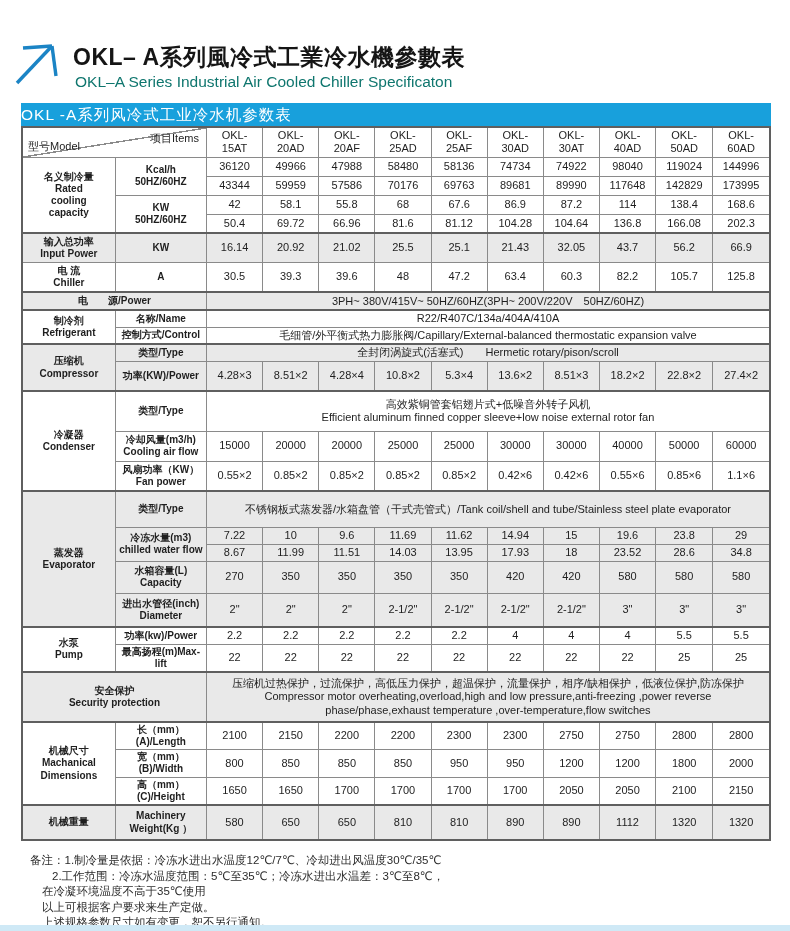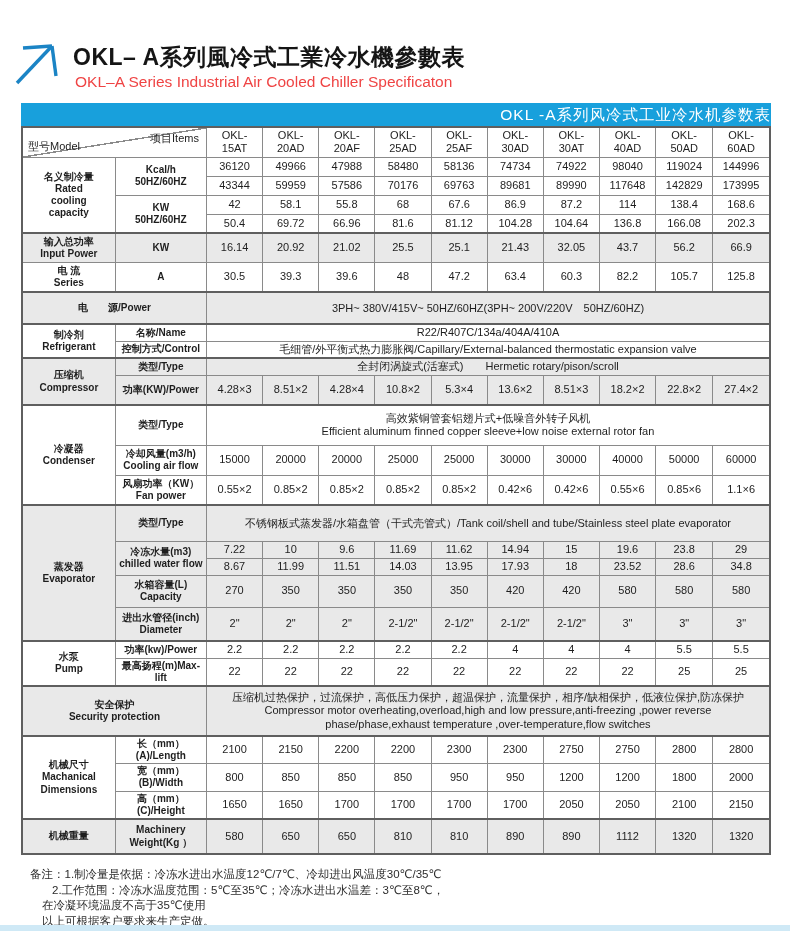--- a/index.html
+++ b/index.html
@@ -10,26 +10,26 @@
   html,body{margin:0;padding:0;}
   body{
     width:790px;height:931px;position:relative;overflow:hidden;background:#fff;
     font-family:"Liberation Sans","DejaVu Sans",sans-serif;color:var(--ink);
   }
   .page{width:790px;height:931px;position:relative;}
   
   .hdr{display:flex;align-items:flex-end;gap:9px;padding:36px 0 0 14px;}
   .logo{width:50px;height:52px;flex:0 0 auto;margin-top:2px;}
   .titles h1{margin:0;font-size:23px;font-weight:bold;letter-spacing:.5px;color:#151515;line-height:1.15;}
-  .titles h2{margin:3px 0 0 2px;font-size:15.5px;font-weight:normal;color:#ef4444;line-height:1.1;}
+  .titles h2{margin:3px 0 0 2px;font-size:15.5px;font-weight:normal;color:#0f766e;line-height:1.1;}
   
   .tblwrap{width:750px;margin:13px 0 0 21px;}
   .bluebar{
     height:23px;line-height:23px;background:var(--accent);color:#fff;
-    text-align:right;font-size:15.5px;font-weight:500;letter-spacing:1px;
+    text-align:left;font-size:15.5px;font-weight:500;letter-spacing:1px;
   }
   table{border-collapse:collapse;table-layout:fixed;width:750px;border:2px solid var(--bdh);}
   td{
     border:1px solid var(--bd);text-align:center;vertical-align:middle;
     font-size:11px;line-height:1.22;padding:1px 1px;white-space:pre-line;color:#1e1e1e;
   }
   tr.shade td{background:var(--shade);}
   tr.sec td{border-top:2px solid var(--bdh);}
   td.label,td.item{font-size:10px;font-weight:bold;}
   td.span{font-size:11px;}
@@ -176,34 +176,34 @@
             <td class="val">25.5</td>
             <td class="val">25.1</td>
             <td class="val">21.43</td>
             <td class="val">32.05</td>
             <td class="val">43.7</td>
             <td class="val">56.2</td>
             <td class="val">66.9</td>
           </tr>
           <tr style="height: 30px;">
             <td class="label">电 流
-Series</td>
+Chiller</td>
             <td class="item">A</td>
             <td class="val">30.5</td>
             <td class="val">39.3</td>
             <td class="val">39.6</td>
             <td class="val">48</td>
             <td class="val">47.2</td>
             <td class="val">63.4</td>
             <td class="val">60.3</td>
             <td class="val">82.2</td>
             <td class="val">105.7</td>
             <td class="val">125.8</td>
           </tr>
-          <tr class="shade sec" style="height: 32px; padding-left: 17px;">
+          <tr class="shade sec" style="height: 18px; padding-left: 17px;">
             <td colspan="2" class="label">电　　源/Power</td>
             <td colspan="10" class="span">3PH~ 380V/415V~ 50HZ/60HZ(3PH~ 200V/220V　50HZ/60HZ)</td>
           </tr>
           <tr class="sec" style="height: 16px;">
             <td rowspan="2" class="label">制冷剂
 Refrigerant</td>
             <td class="item">名称/Name</td>
             <td colspan="10" class="span">R22/R407C/134a/404A/410A</td>
           </tr>
           <tr style="height: 16px;">

